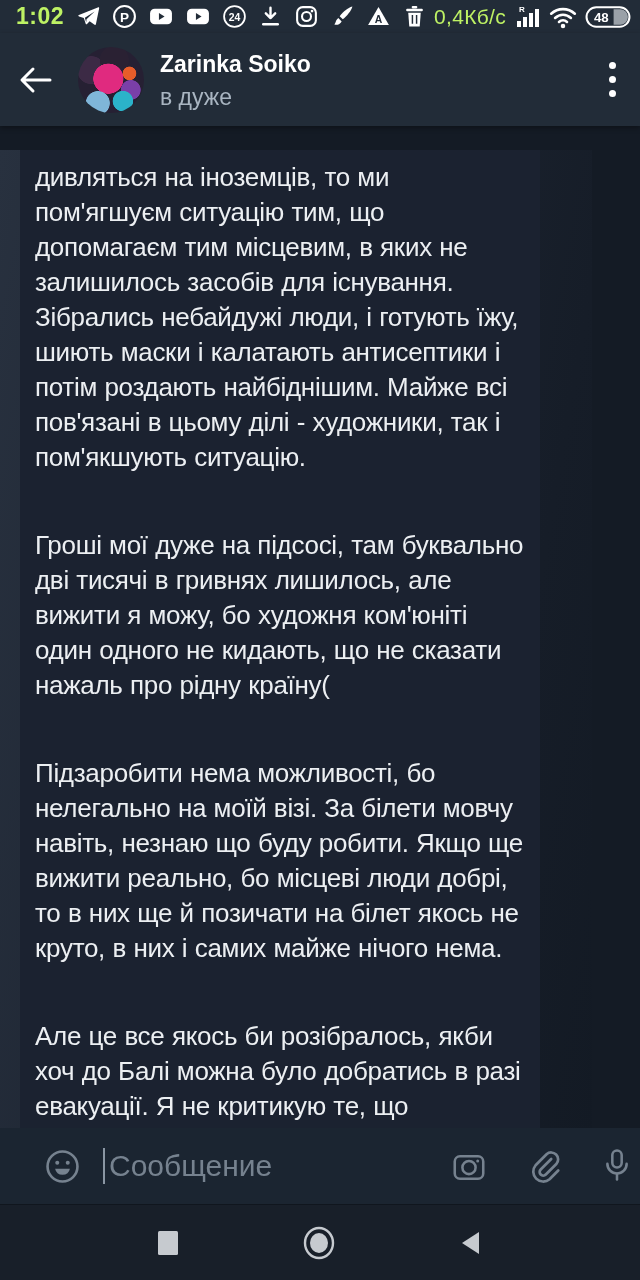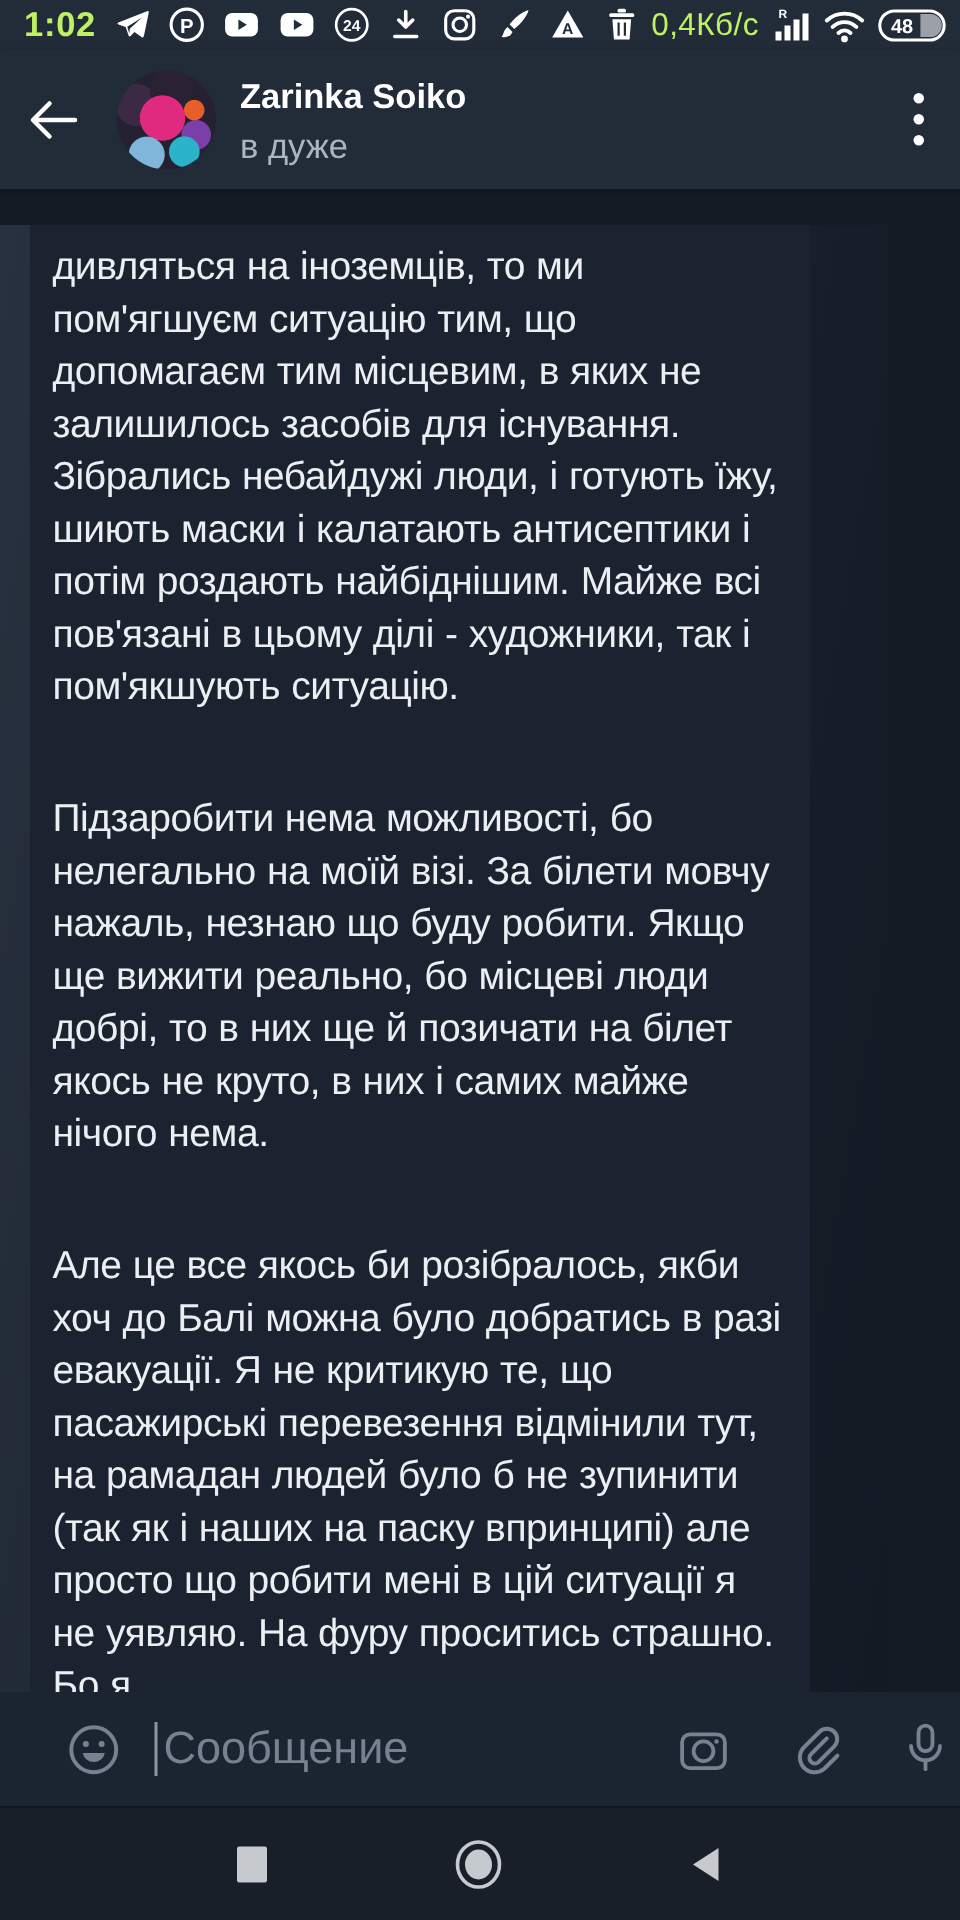--- a/index.html
+++ b/index.html
@@ -166,21 +166,22 @@
     <span class="menu-btn">
       <i></i>
         <i></i>
         <i></i>
     </span>
   </div>
 
   <div class="chatarea">
     <div class="bubble">
       <p>дивляться на іноземців, то ми пом'ягшуєм ситуацію тим, що допомагаєм тим місцевим, в яких не залишилось засобів для існування. Зібрались небайдужі люди, і готують їжу, шиють маски і калатають антисептики і потім роздають найбіднішим. Майже всі пов'язані в цьому ділі - художники, так і пом'якшують ситуацію.</p>
-      <p>Підзаробити нема можливості, бо нелегально на моїй візі. За білети мовчу нажаль, незнаю що буду робити. Якщо ще вижити реально, бо місцеві люди добрі, то в них ще й позичати на білет якось не круто, в них і самих майже нічого нема.</p>
+      <p>Гроші мої дуже на підсосі, там буквально дві тисячі в гривнях лишилось, але вижити я можу, бо художня ком'юніті один одного не кидають, що не сказати нажаль про рідну країну(</p>
+      <p>Підзаробити нема можливості, бо нелегально на моїй візі. За білети мовчу навіть, незнаю що буду робити. Якщо ще вижити реально, бо місцеві люди добрі, то в них ще й позичати на білет якось не круто, в них і самих майже нічого нема.</p>
       <p>Але це все якось би розібралось, якби хоч до Балі можна було добратись в разі евакуації. Я не критикую те, що пасажирські перевезення відмінили тут, на рамадан людей було б не зупинити (так як і наших на паску впринципі) але просто що робити мені в цій ситуації я не уявляю. На фуру проситись страшно. Бо я</p>
     </div>
   </div>
 
   <div class="composer">
     <svg class="emoji" width="37" height="37" viewBox="0 0 24 24">
         <circle cx="12" cy="12" r="9.7" fill="none" stroke="#76828f" stroke-width="1.7"></circle>
         <circle cx="8.6" cy="9.5" r="1.3" fill="#76828f"></circle>
         <circle cx="15.4" cy="9.5" r="1.3" fill="#76828f"></circle>
         <path d="M7.2 13.4a4.9 4.9 0 009.6 0z" fill="#76828f"></path>

